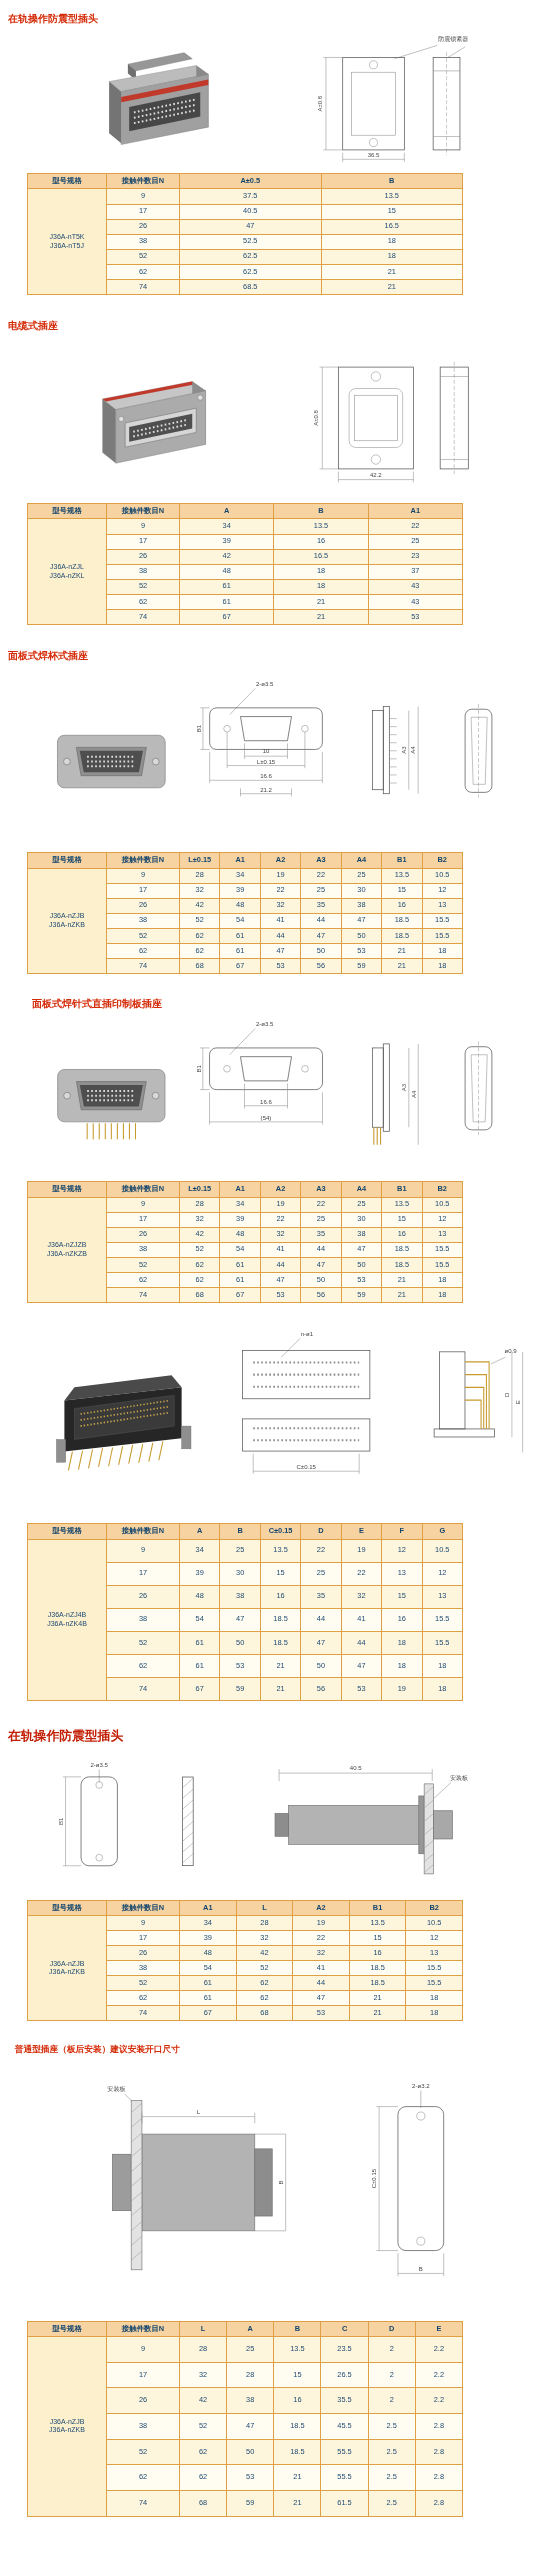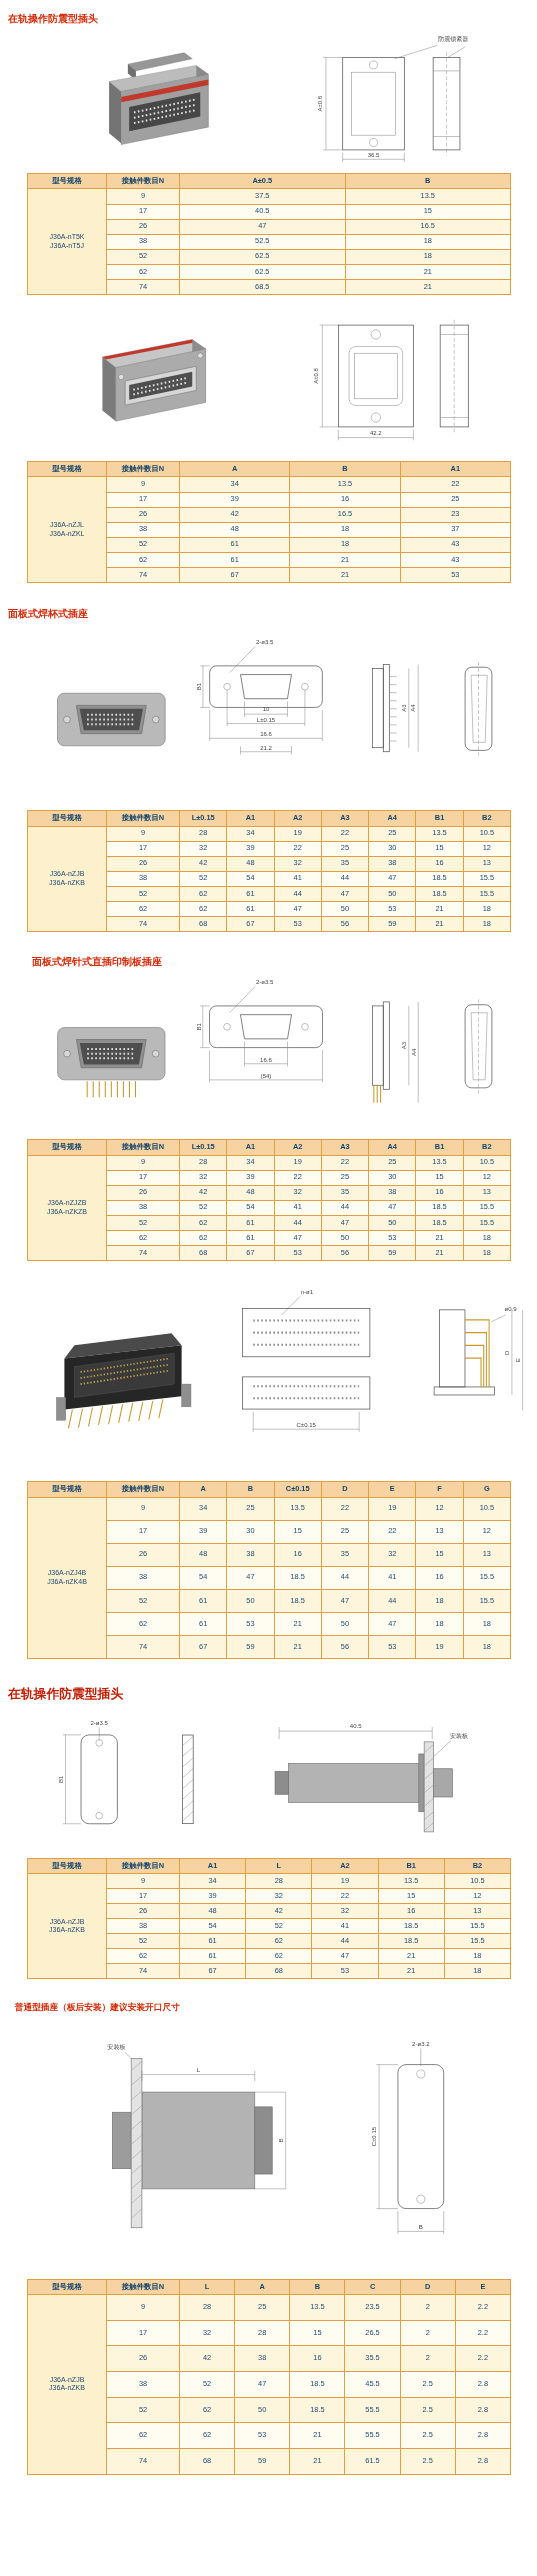--- a/index.html
+++ b/index.html
@@ -6,21 +6,21 @@
   html, body { background: #ffffff; }
   body { width: 537px; font-family: "Liberation Sans", sans-serif; color: #333; }
   .page { width: 537px; padding: 12px 0 20px 0; }
 
   h2.sec { color: #d42b08; font-size: 10px; font-weight: bold; margin: 0 0 4px 8px; }
   h1.big { color: #c21f05; font-size: 12.8px; font-weight: bold; margin: 27px 0 5.4px 8px; }
   h3.sub { color: #d42b08; font-size: 8.7px; font-weight: bold; margin: 4px 0 4px 14.8px; }
 
   .figs { display: flex; align-items: center; }
 
-  table.spec { border-collapse: collapse; width: 484px; margin: 5.4px 27px 0 27px;
+  table.spec { border-collapse: collapse; width: 436px; margin: 5.4px 27px 0 27px;
                table-layout: fixed; font-size: 7.4px; }
   .spec th, .spec td { border: 0.7px solid #dfa045; text-align: center; padding: 2.7px 2px;
                        color: #1d4a73; line-height: 8.7px; }
   .spec th { background: #f6d3a0; font-weight: bold; color: #14456e; }
   .spec td { background: #fdf5dc; }
   .spec tbody tr:nth-child(even) td { background: #fffcf2; }
   .spec td.model-cell { background: #fdf0cd; font-size: 7px; }
   .spec.tall td { padding: 6.7px 2px; }
   .spec.xtall td { padding: 8px 2px; }
 
@@ -132,20 +132,21 @@
           <td>21</td>
         </tr>
         <tr>
           <td>74</td>
           <td>68.5</td>
           <td>21</td>
         </tr>
       </tbody>
     </table>
 
+  <h2 class="sec" style="margin-top:24px;">电缆式插座</h2>
   <div class="figs" style="height:161px; padding-left:82px; gap:71px;">
     <svg width="138" height="124" viewBox="0 0 205 185">
       <g>
         <polygon points="30,64 164,38 184,52 50,80" fill="#c6c6c6" stroke="#8a8a8a" stroke-width="0.6"></polygon>
         <polygon points="30,64 164,38 169,42 35,68" fill="#c0392b"></polygon>
         <polygon points="164,38 184,52 184,132 164,117" fill="#8d8d8d"></polygon>
         <polygon points="30,64 50,80 50,160 30,144" fill="#7b7b7b"></polygon>
         <polygon points="50,80 184,52 184,132 50,160" fill="#ababab" stroke="#777777" stroke-width="0.6"></polygon>
         <polygon points="64,100 170,78 170,114 64,136" fill="#d6d6d6" stroke="#6d6d6d" stroke-width="0.8"></polygon>
         <polygon points="70,106 164,86 164,108 70,128" fill="#4f4f4f"></polygon>

